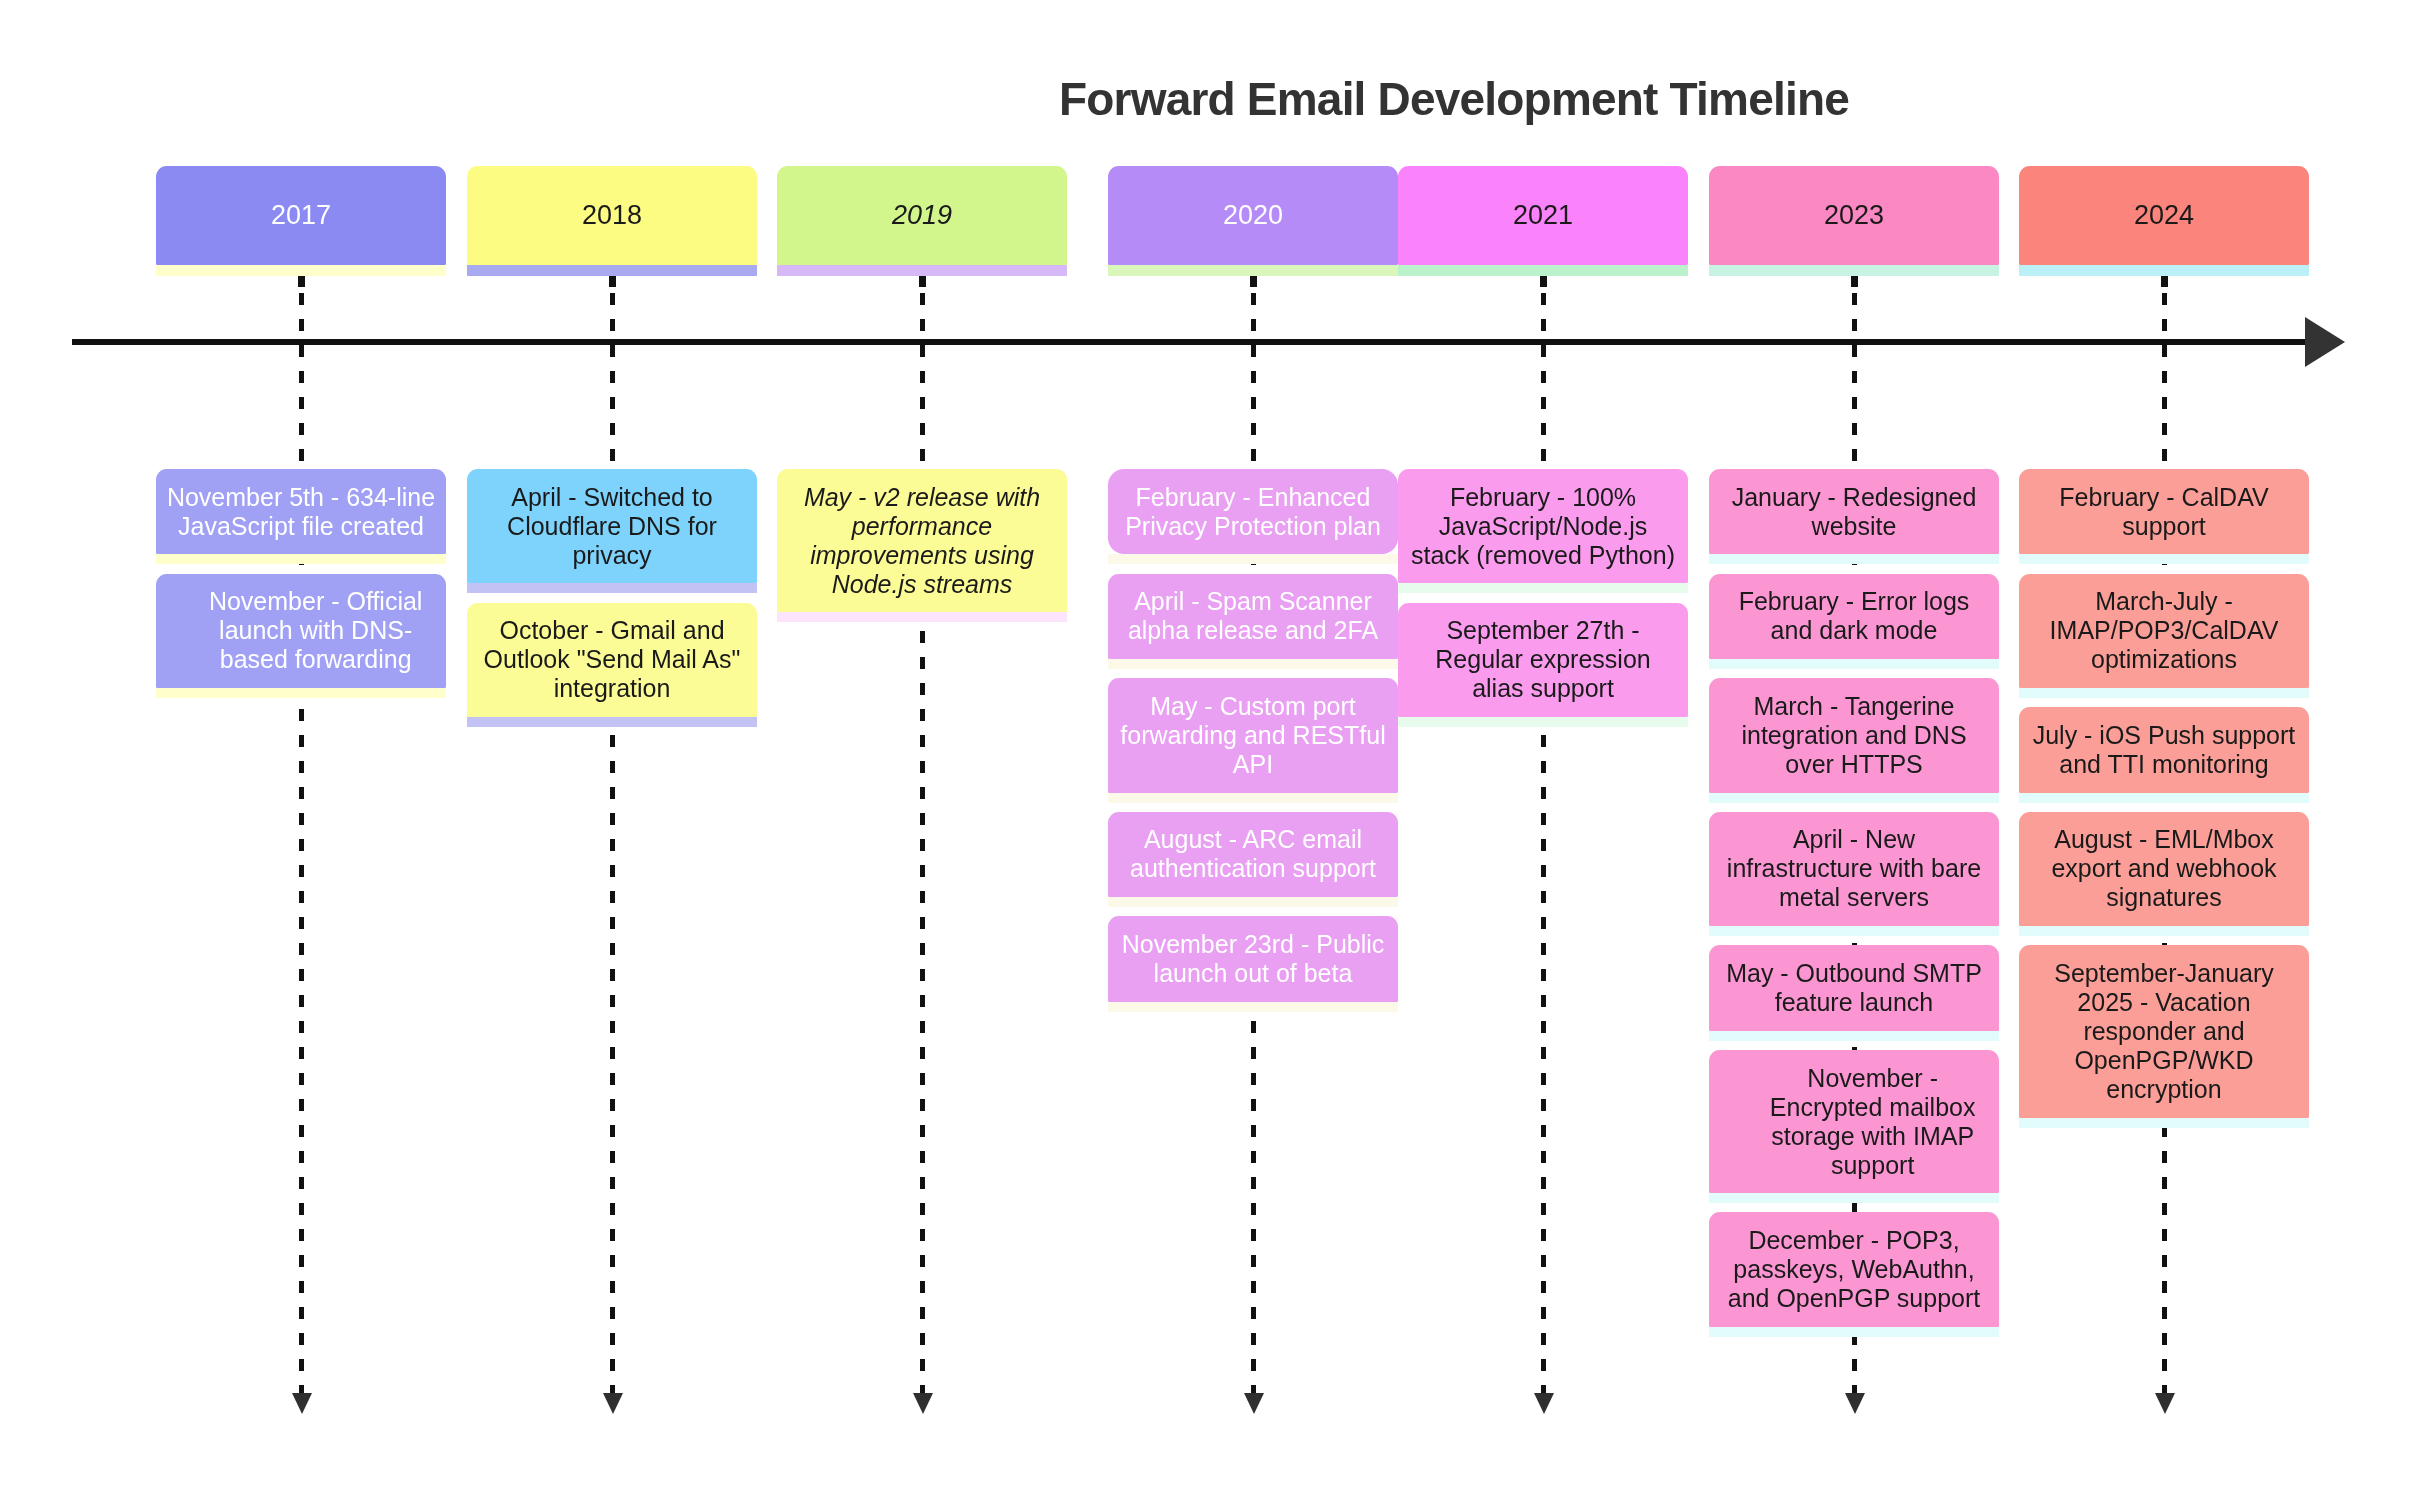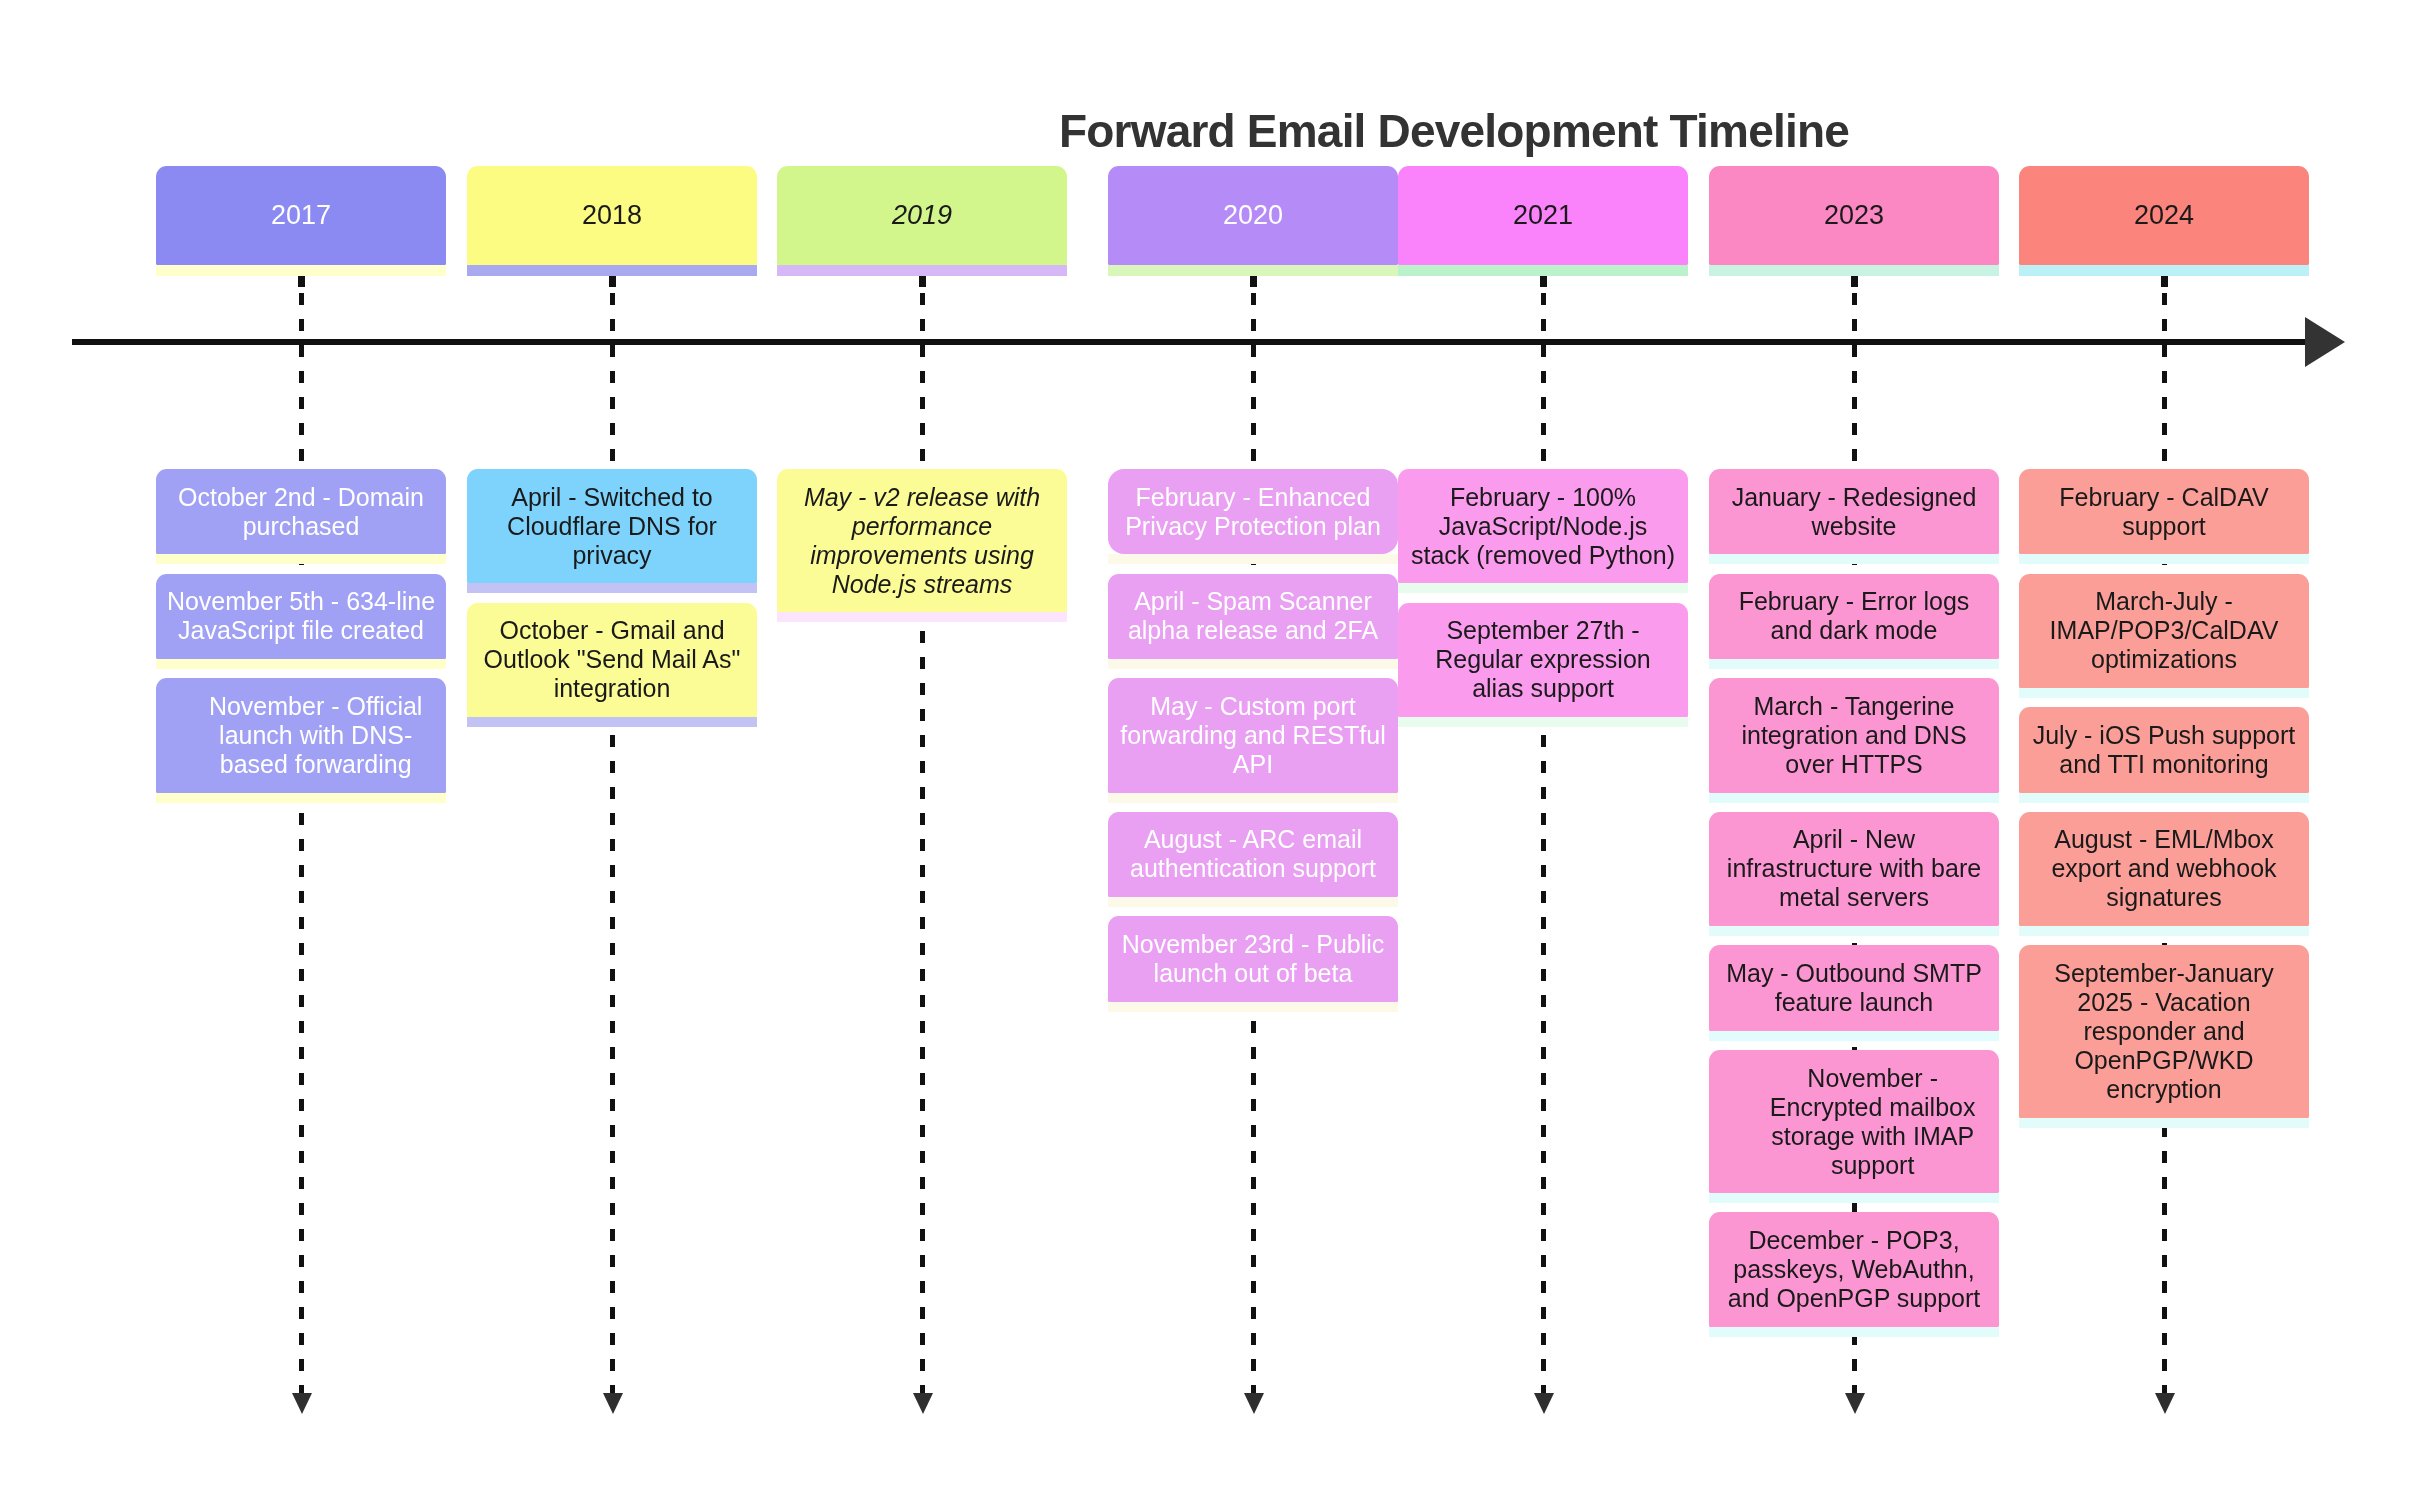--- a/index.html
+++ b/index.html
@@ -2,21 +2,21 @@
 <html style="font-size:12.2px"><head>
 <meta charset="utf-8">
 <style>
   html,body{margin:0;padding:0;background:#ffffff;}
   #canvas{
     position:relative;width:2426px;height:1507px;background:#ffffff;overflow:hidden;
     font-family:"Liberation Sans", sans-serif;
   }
   .page-title{
     position:absolute;top:72px;left:1454px;transform:translateX(-50%);
-    font-size:46px;font-weight:bold;color:#333333;white-space:nowrap;letter-spacing:-0.8px;margin-top:32px;
+    font-size:46px;font-weight:bold;color:#333333;white-space:nowrap;letter-spacing:-0.8px;
   }
   .axis-line{position:absolute;left:72px;top:339px;width:2235px;height:6.1px;background:#111111;z-index:1;}
   .axis-arrowhead{
     position:absolute;left:2305px;top:317px;width:0;height:0;z-index:1;
     border-top:25px solid transparent;border-bottom:25px solid transparent;border-left:40px solid #333333;
   }
   .column{position:absolute;top:166px;width:290px;height:1297px;}
   .dashed-connector{
     position:absolute;left:143px;top:101px;width:5.3px;height:1127px;z-index:0;
     background:repeating-linear-gradient(to bottom,#111111 0 12.2px,transparent 12.2px 26px);
@@ -53,26 +53,20 @@
     <div class="dashed-connector"></div>
     <div class="connector-arrowhead"></div>
     <div class="year-tick"></div>
     <div class="year-header" style="background: rgb(138, 138, 242);">
       <span class="year-label" style="color: rgb(255, 255, 255);">2017</span>
     </div>
     <div class="header-shadow" style="background: rgb(255, 255, 204);"></div>
     <div class="events">
           <div class="event-unit">
     <div class="event-card" style="background: rgb(160, 160, 245);">
-      <span class="event-label" style="color: rgb(255, 255, 255);">October 2nd - Domain purchased</span>
-    </div>
-    <div class="event-shadow" style="background: rgb(255, 255, 204);"></div>
-  </div>
-          <div class="event-unit">
-    <div class="event-card" style="background: rgb(160, 160, 245);">
       <span class="event-label" style="color: rgb(255, 255, 255);">November 5th - 634-line JavaScript file created</span>
     </div>
     <div class="event-shadow" style="background: rgb(255, 255, 204);"></div>
   </div>
           <div class="event-unit">
     <div class="event-card" style="background: rgb(160, 160, 245); padding-left: 40px;">
       <span class="event-label" style="color: rgb(255, 255, 255);">November - Official launch with DNS-based forwarding</span>
     </div>
     <div class="event-shadow" style="background: rgb(255, 255, 204);"></div>
   </div>

